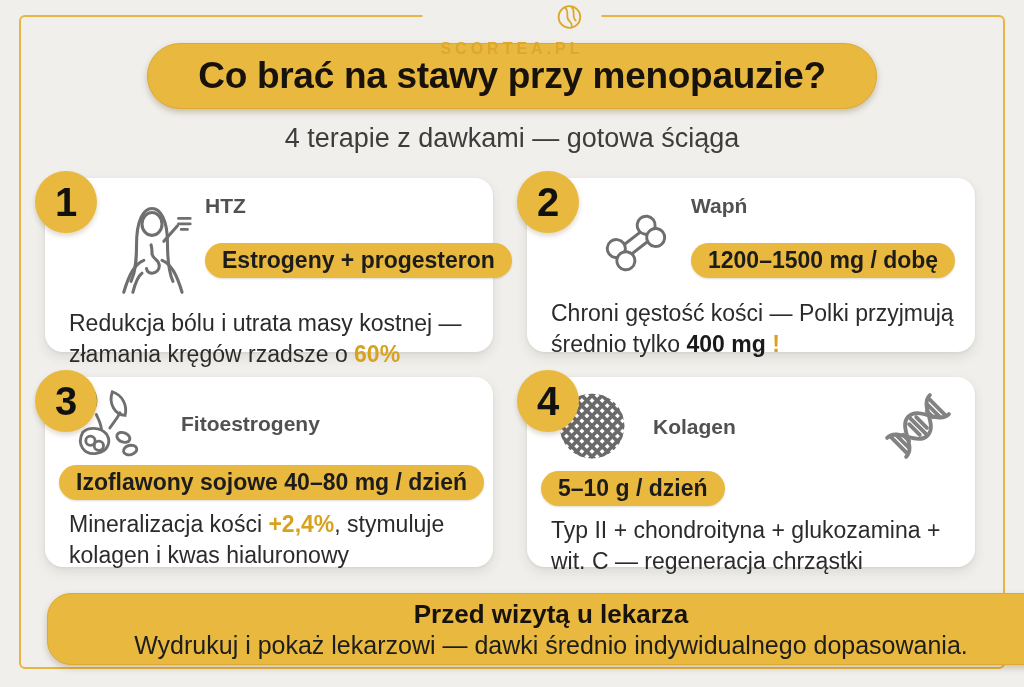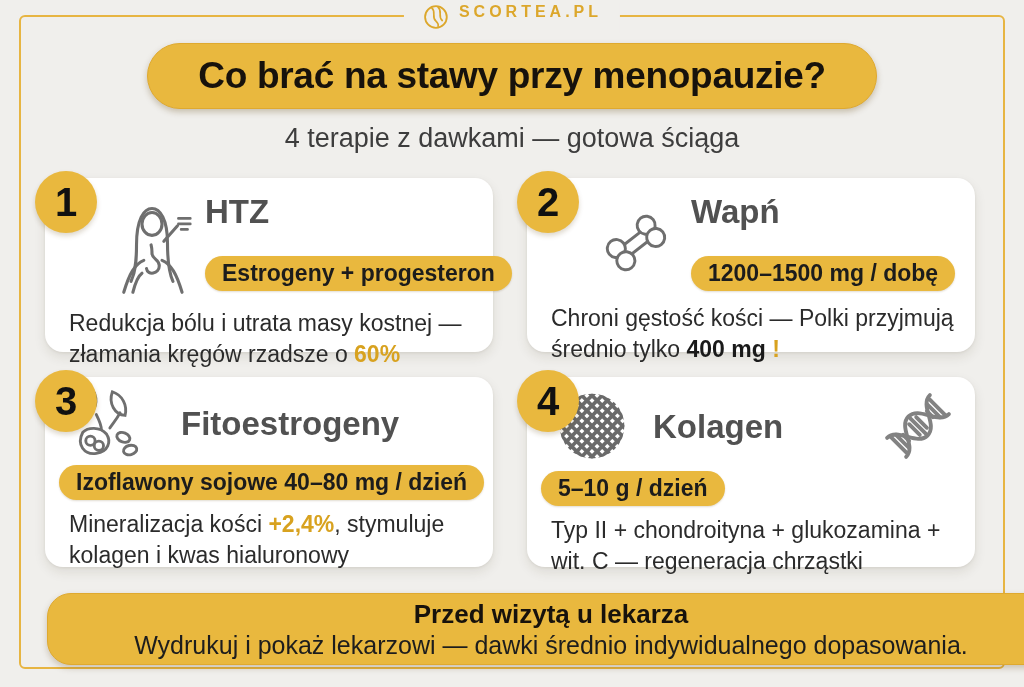--- a/index.html
+++ b/index.html
@@ -13,21 +13,21 @@
   }
   .frame {
     position:absolute; left:19px; right:19px; top:15px; bottom:18px;
     border:2px solid #E7B542; border-radius:6px;
     pointer-events:none;
   }
   
   .brand {
     position:absolute; top:3px; left:50%; transform:translateX(-50%);
     background:#F0EFEC; padding:0 18px; height:30px; z-index:3;
-    display:flex; align-items:flex-start; gap:9px;
+    display:flex; align-items:flex-end; gap:9px;flex-direction:column;
   }
   .brand-name {
     color:#DCA72B; font-weight:bold; font-size:16px; letter-spacing:4px;
   }
   
   .banner {
     position:absolute; left:147px; top:43px; width:730px; height:66px;
     background:#E9B83E; border-radius:33px;
     border:1px solid #DFA92F;
     box-shadow:0 3px 6px rgba(90,60,0,0.28);
@@ -57,21 +57,21 @@
     display:flex; align-items:center; justify-content:center;
     font-size:40px; font-weight:800; color:#111;
     box-shadow:0 3px 5px rgba(90,60,0,0.20);
     z-index:2;
   }
   .card-head-a {
     display:flex; align-items:flex-start; padding:14px 14px 0 66px;
   }
   .head-col { margin-left:12px; display:flex; flex-direction:column; align-items:flex-start; }
   .card-title {
-    font-size:33px; font-weight:800; color:#515151; line-height:1.1; margin-top:2px;
+    font-size:21px; font-weight:800; color:#515151; line-height:1.1; margin-top:2px;
   }
   .badge {
     display:inline-block; background:#E9B83E; border-radius:19px;
     padding:4px 17px; font-size:23px; font-weight:700; color:#1C1C1C;
     white-space:nowrap; margin-top:26px;
     box-shadow:0 1px 2px rgba(90,60,0,0.18);
   }
   .card-head-b {
     display:flex; align-items:center; padding:12px 20px 0 26px;
   }

